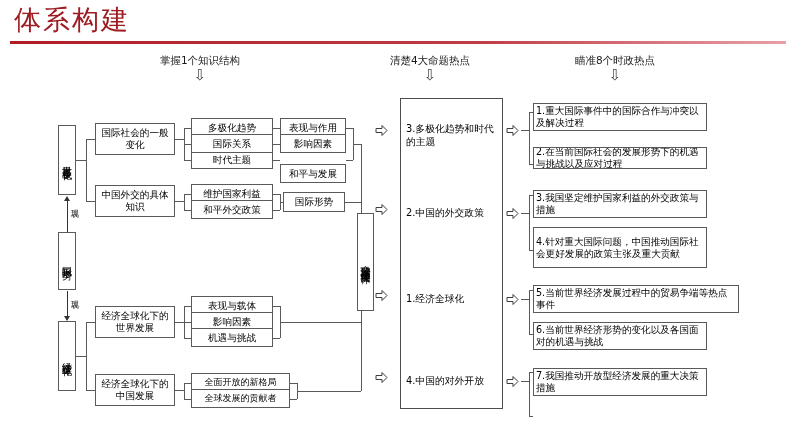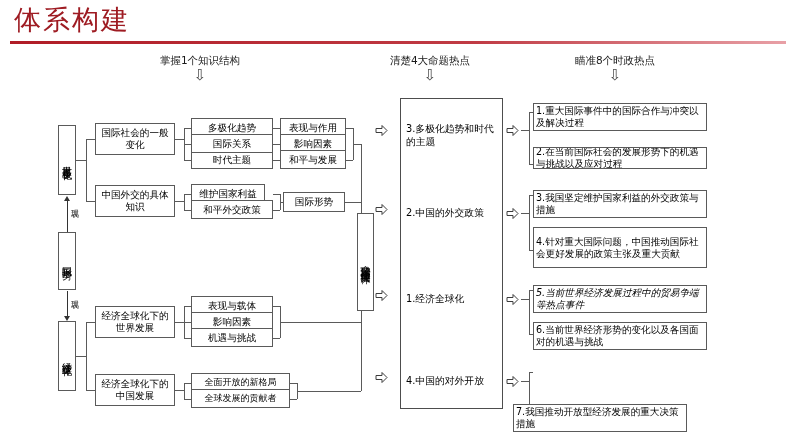--- a/index.html
+++ b/index.html
@@ -176,21 +176,21 @@
 
   <div class="box center" style="left:191px;top:118px;width:82px;height:19px;">多极化趋势</div>
   <div class="box center" style="left:191px;top:150px;width:82px;height:19px;">时代主题</div>
   <div class="box center" style="left:191px;top:134px;width:82px;height:19px;">国际关系</div>
 
   <div class="ln lnh" style="left:175px;top:201px;width:9px;"></div>
   <div class="ln lnv" style="left:184px;top:194px;height:16px;"></div>
   <div class="ln lnh" style="left:184px;top:194px;width:7px;"></div>
   <div class="ln lnh" style="left:184px;top:210px;width:7px;"></div>
 
-  <div class="box center" style="left:191px;top:184px;width:74px;height:19px;">维护国家利益</div>
+  <div class="box center" style="left:191px;top:184px;width:82px;height:19px;">维护国家利益</div>
   <div class="box center" style="left:191px;top:200px;width:82px;height:19px;">和平外交政策</div>
 
   <div class="ln lnh" style="left:175px;top:322px;width:9px;"></div>
   <div class="ln lnv" style="left:184px;top:306px;height:32px;"></div>
   <div class="ln lnh" style="left:184px;top:306px;width:7px;"></div>
   <div class="ln lnh" style="left:184px;top:322px;width:7px;"></div>
   <div class="ln lnh" style="left:184px;top:338px;width:7px;"></div>
 
   <div class="box center" style="left:191px;top:296px;width:82px;height:19px;">表现与载体</div>
   <div class="box center" style="left:191px;top:312px;width:82px;height:19px;">影响因素</div>
@@ -203,21 +203,21 @@
 
   <div class="box center tiny" style="left:191px;top:373px;width:99px;height:19px;">全面开放的新格局</div>
   <div class="box center tiny" style="left:191px;top:389px;width:99px;height:19px;">全球发展的贡献者</div>
 
   <div class="ln lnh" style="left:273px;top:128px;width:7px;"></div>
   <div class="ln lnh" style="left:273px;top:144px;width:7px;"></div>
   <div class="ln lnh" style="left:273px;top:160px;width:7px;"></div>
 
   <div class="box center" style="left:280px;top:118px;width:66px;height:19px;">表现与作用</div>
   <div class="box center" style="left:280px;top:134px;width:66px;height:19px;">影响因素</div>
-  <div class="box center" style="left:280px;top:150px;width:66px;height:19px;">和平与发展</div>
+  <div class="box center" style="left:280px;top:164px;width:66px;height:19px;">和平与发展</div>
 
   <div class="ln lnh" style="left:346px;top:128px;width:7px;"></div>
   <div class="ln lnh" style="left:346px;top:160px;width:7px;"></div>
   <div class="ln lnv" style="left:353px;top:128px;height:32px;"></div>
   <div class="ln lnh" style="left:353px;top:144px;width:8px;"></div>
 
   <div class="ln lnh" style="left:273px;top:194px;width:7px;"></div>
   <div class="ln lnh" style="left:273px;top:210px;width:7px;"></div>
   <div class="ln lnv" style="left:280px;top:194px;height:16px;"></div>
   <div class="ln lnh" style="left:280px;top:202px;width:3px;"></div>
@@ -305,17 +305,17 @@
 
   <div class="ln lnh" style="left:521px;top:381px;width:8px;"></div>
   <div class="ln lnv" style="left:529px;top:372px;height:44px;"></div>
   <div class="ln lnh" style="left:529px;top:372px;width:4px;"></div>
   <div class="ln lnh" style="left:529px;top:416px;width:4px;"></div>
 
   <div class="box" style="left:533px;top:103px;width:174px;height:28px;">1.重大国际事件中的国际合作与冲突以及解决过程</div>
   <div class="box" style="left:533px;top:147px;width:174px;height:22px;">2.在当前国际社会的发展形势下的机遇与挑战以及应对过程</div>
   <div class="box" style="left:533px;top:190px;width:174px;height:28px;">3.我国坚定维护国家利益的外交政策与措施</div>
   <div class="box" style="left:533px;top:227px;width:174px;height:41px;">4.针对重大国际问题，中国推动国际社会更好发展的政策主张及重大贡献</div>
-  <div class="box" style="left:533px;top:285px;width:174px;height:28px;font-style:italic;">5.当前世界经济发展过程中的贸易争端等热点事件</div>
+  <div class="box" style="left:533px;top:285px;width:206px;height:28px;">5.当前世界经济发展过程中的贸易争端等热点事件</div>
   <div class="box" style="left:533px;top:322px;width:174px;height:28px;">6.当前世界经济形势的变化以及各国面对的机遇与挑战</div>
-  <div class="box" style="left:513px;top:368px;width:174px;height:28px;margin-top:36px;">7.我国推动开放型经济发展的重大决策措施</div>
+  <div class="box" style="left:533px;top:368px;width:174px;height:28px;">7.我国推动开放型经济发展的重大决策措施</div>
 
 </div>
 
 </body></html>

